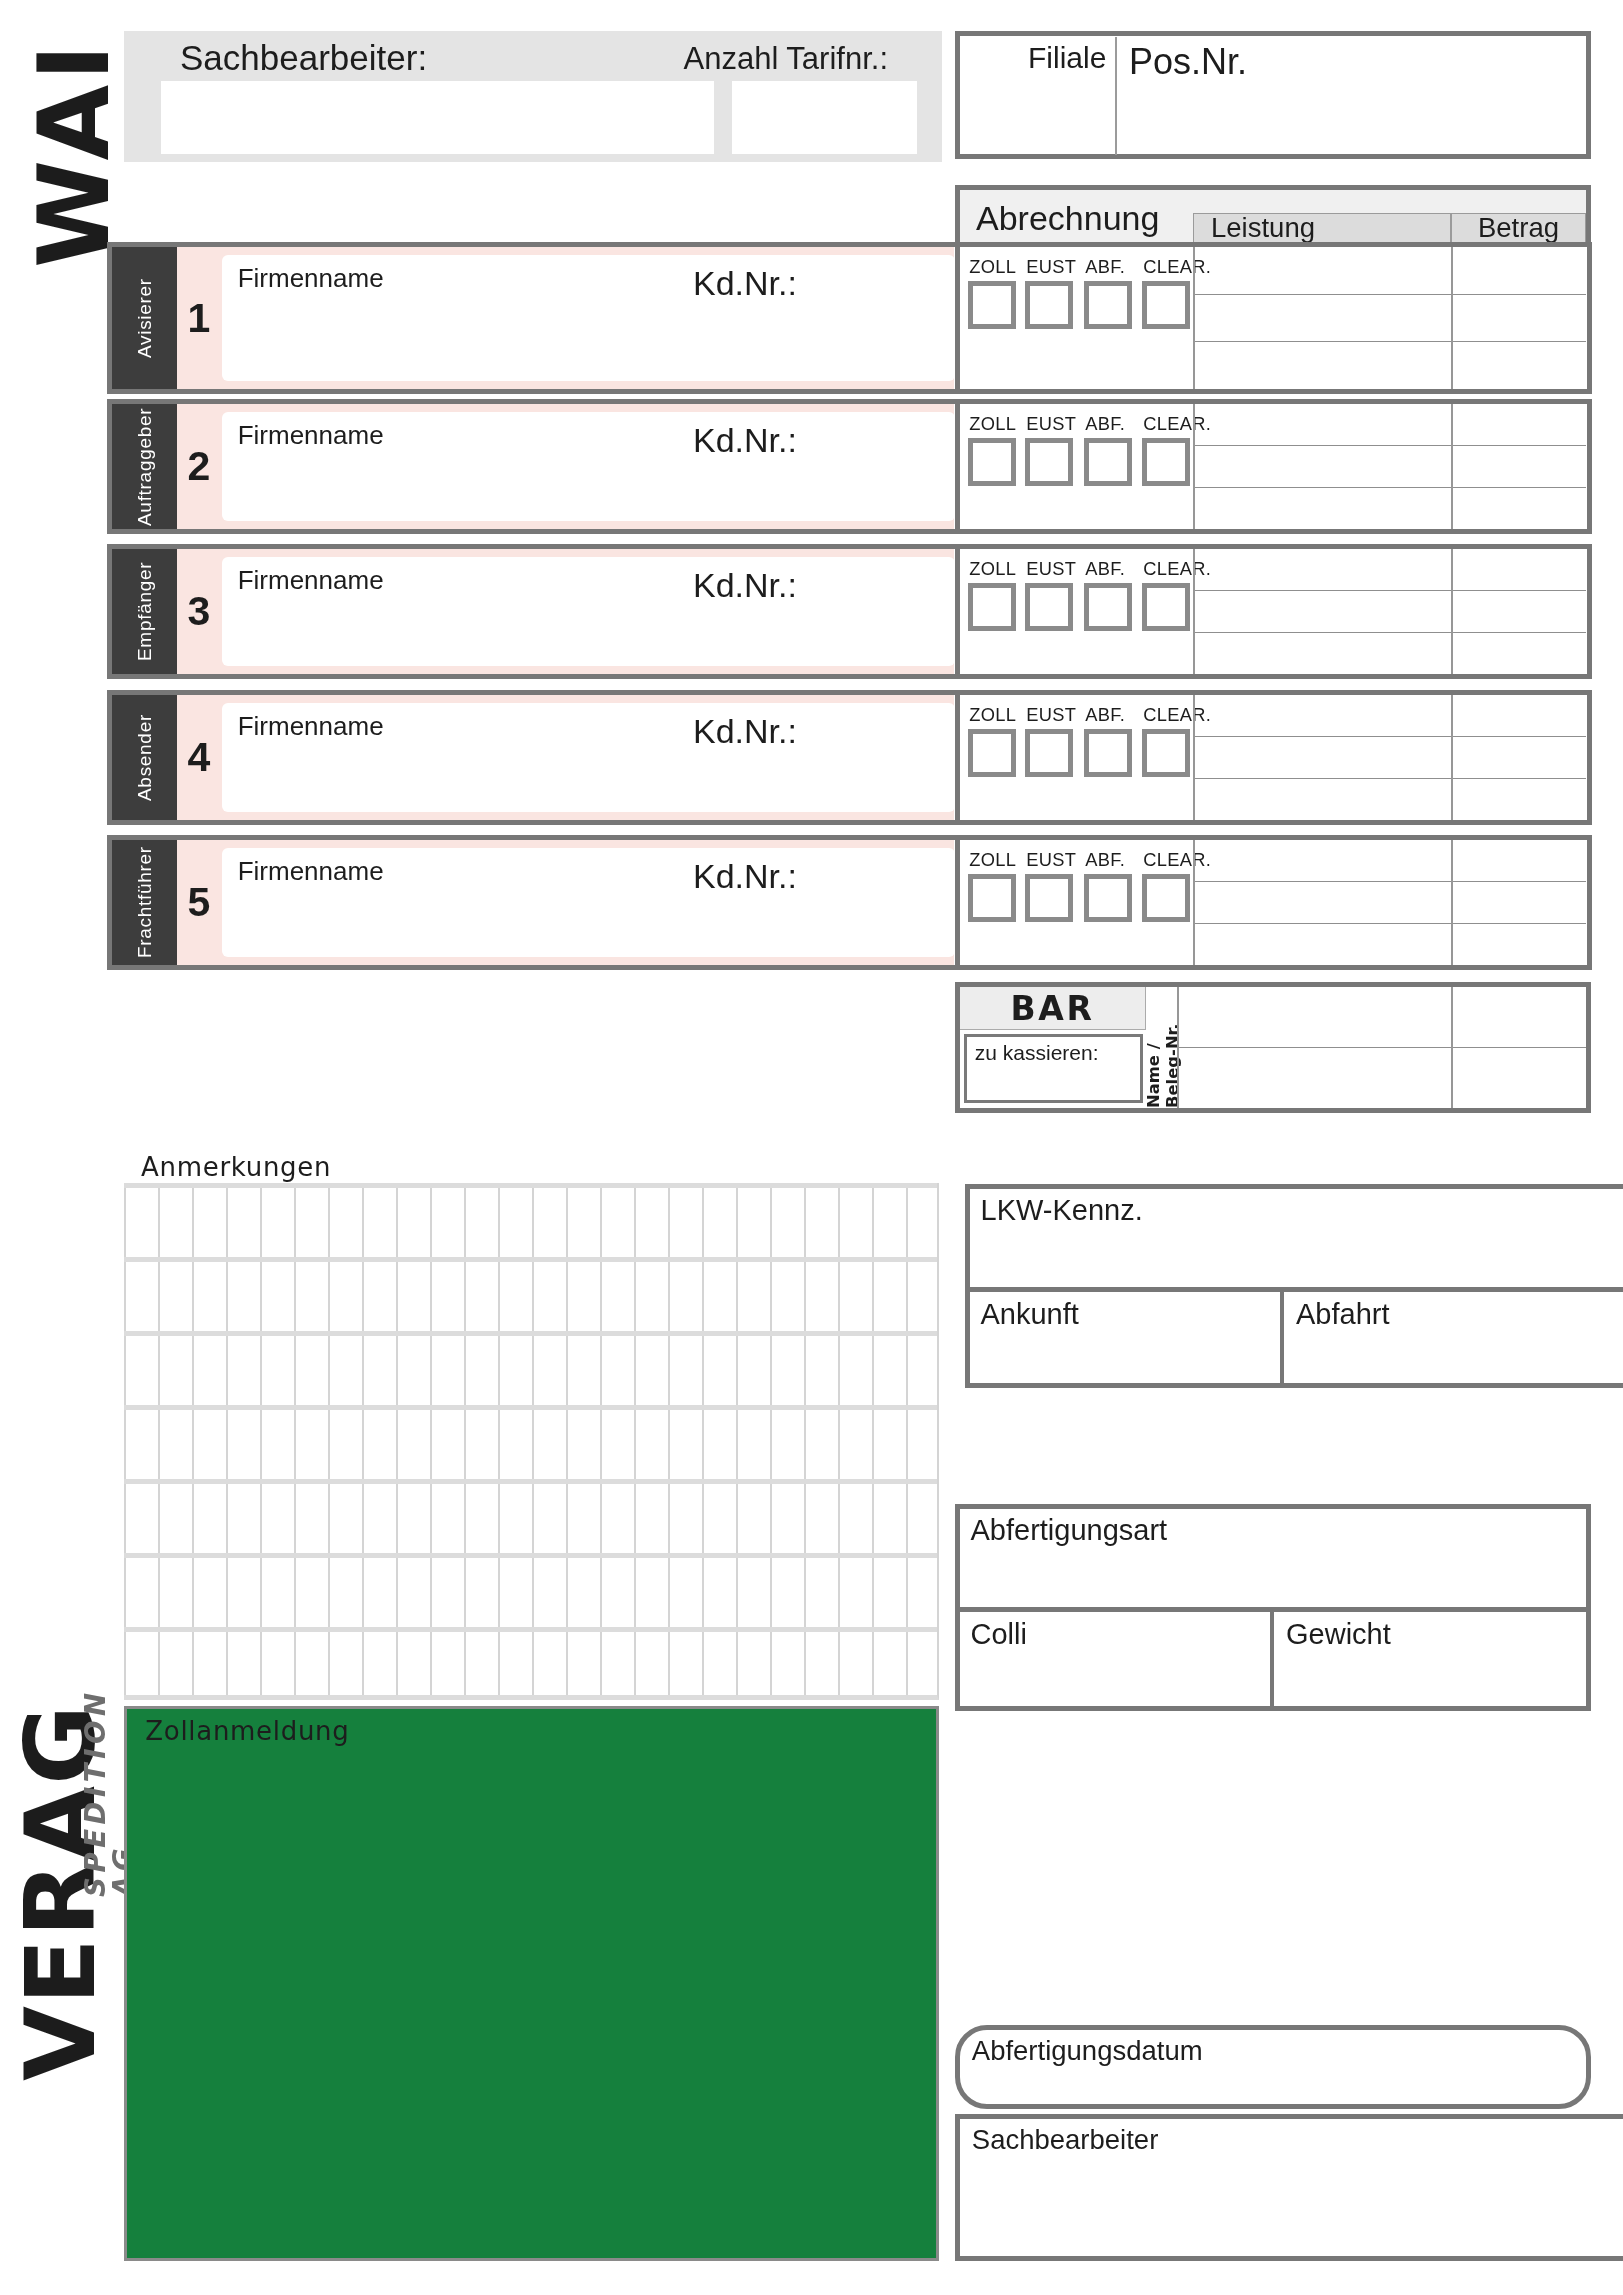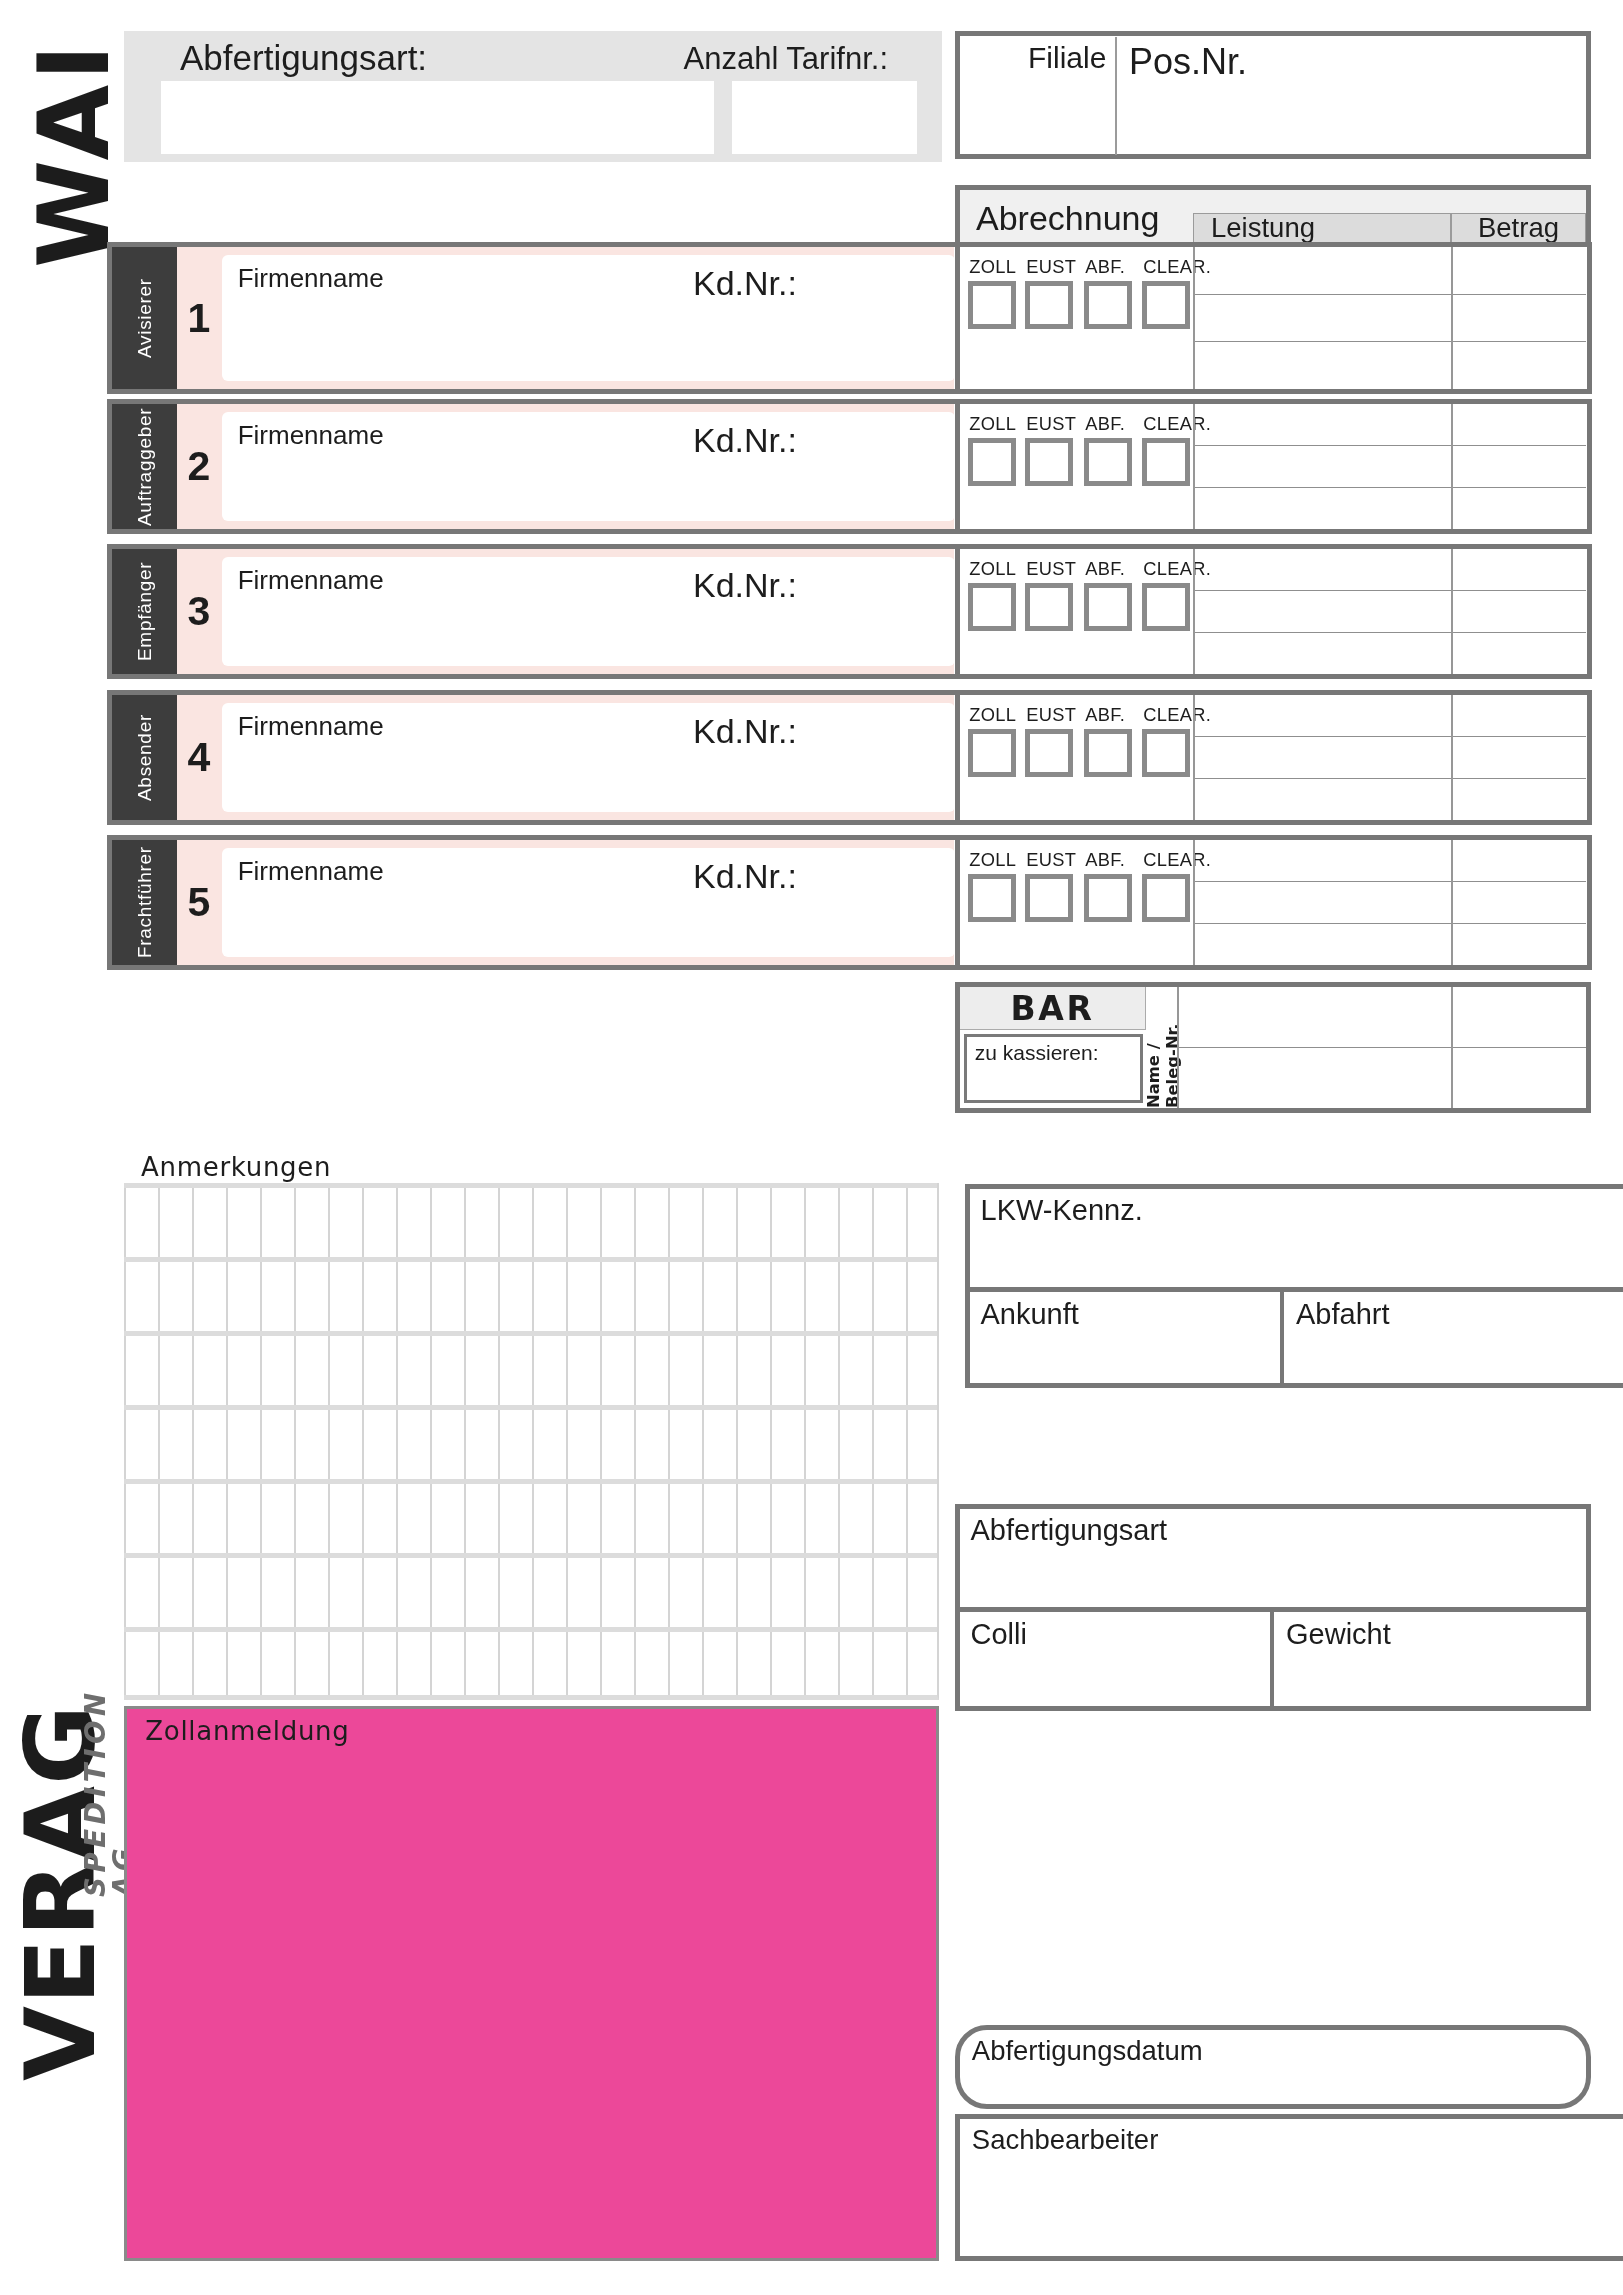--- a/index.html
+++ b/index.html
@@ -76,38 +76,38 @@
     background-size:100% 74px,34px 100%;
     border-right:2px solid #d4d4d4;border-bottom:5.2px solid #dcdcdc;}
   
   .panel{border:5.2px solid #777;background:#fff;}
   .lkw-box{left:965px;top:1184px;width:672px;height:204px;padding-left:42px;}
   .waren-box{left:955px;top:1504px;width:636px;height:207px;}
   .hdiv{left:0;right:0;height:5.2px;background:#777;}
   .vdiv{width:3.9px;background:#777;}
   .cell-label{position:absolute;font-size:29px;}
   
-  .zoll-box{left:124px;top:1706px;width:815px;height:555px;border:3.9px solid #8a8a8a;background:#ec4899;}
+  .zoll-box{left:124px;top:1706px;width:815px;height:555px;border:3.9px solid #8a8a8a;background:#15803d;}
   .zoll-label{position:absolute;left:18.3px;top:6.5px;font-family:"DejaVu Sans",sans-serif;
               font-size:26px;letter-spacing:0.7px;}
   .datum-box{left:955px;top:2025px;width:636px;height:84px;border-radius:32px;}
   .sach-box{left:955px;top:2114px;width:676px;height:147px;}
   .small-label{position:absolute;left:11.8px;top:5.2px;font-size:27.5px;}
 </style>
 </head>
 <body>
 
 <div id="page">
 
   <div class="abs vtext wai">WAI</div>
   <div class="abs vtext verag">VERAG</div>
   <div class="abs vtext sped">SPEDITION AG</div>
 
   <div class="abs gray-panel"></div>
-  <div class="abs gp-label1">Abfertigungsart:</div>
+  <div class="abs gp-label1">Sachbearbeiter:</div>
   <div class="abs gp-label2">Anzahl Tarifnr.:</div>
   <div class="abs gp-input1"></div>
   <div class="abs gp-input2"></div>
 
   <div class="abs filiale-box"></div>
   <div class="abs filiale-divider"></div>
   <div class="abs lbl-filiale">Filiale</div>
   <div class="abs lbl-posnr">Pos.Nr.</div>
 
   <div class="abs abr-band"></div>

